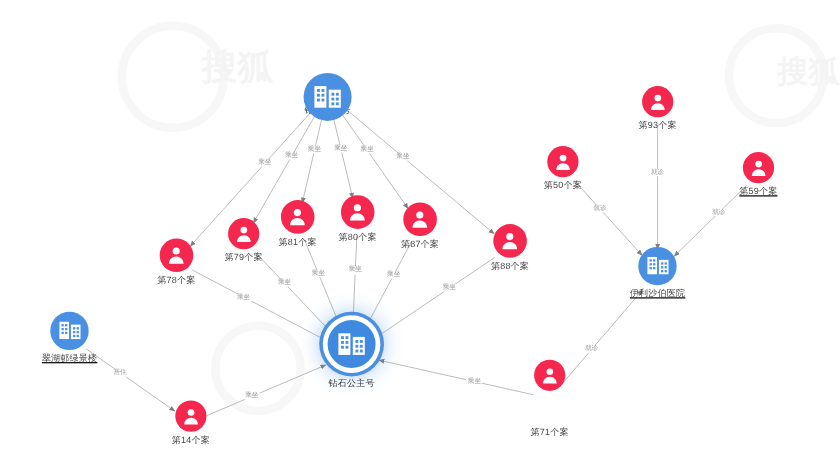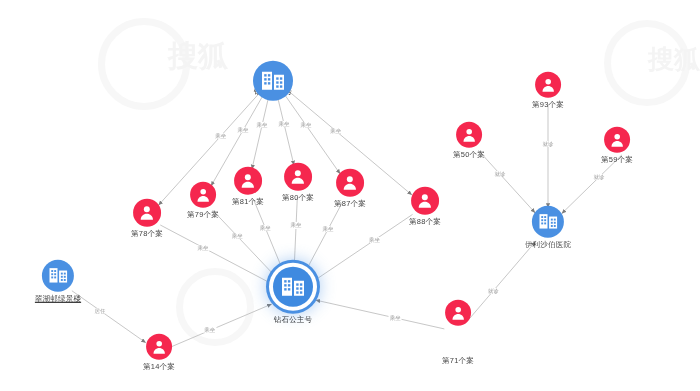--- a/index.html
+++ b/index.html
@@ -257,21 +257,21 @@
     </div>
     <div class="node node-person" style="left: 458px; top: 332px; gap: 28px;">
       <div class="disc" style="width: 26px; height: 26px;">
         <svg width="16.25" height="16.25" viewBox="0 0 24 24">
           <circle cx="12" cy="7.4" r="4.1" fill="#fff"></circle>
           <path d="M3.6 22c0-4.9 3.8-8.3 8.4-8.3s8.4 3.4 8.4 8.3z" fill="#fff"></path>
         </svg>
       </div>
       <div class="node-label">第71个案</div>
     </div>
-    <div class="node node-building" style="left: 548px; top: 227px;">
+    <div class="node node-building" style="left: 548px; top: 227px; text-decoration: underline;">
       <div class="disc" style="width: 32px; height: 32px;">
         <svg width="20.8" height="19.2" viewBox="0 0 26 22">
           <rect x="2" y="2" width="10" height="18" fill="#fff"></rect>
           <rect x="14" y="5" width="10" height="15" fill="#fff"></rect>
           <rect x="4.2" y="4.4" width="2.4" height="2.4" fill="#4a90e2"></rect>
           <rect x="7.9" y="4.4" width="2.4" height="2.4" fill="#4a90e2"></rect>
           <rect x="4.2" y="8.4" width="2.4" height="2.4" fill="#4a90e2"></rect>
           <rect x="7.9" y="8.4" width="2.4" height="2.4" fill="#4a90e2"></rect>
           <rect x="4.2" y="12.4" width="2.4" height="2.4" fill="#4a90e2"></rect>
           <rect x="7.9" y="12.4" width="2.4" height="2.4" fill="#4a90e2"></rect>
@@ -296,21 +296,21 @@
     </div>
     <div class="node node-person" style="left: 469px; top: 140px; justify-content: center;">
       <div class="disc" style="width: 26px; height: 26px;">
         <svg width="16.25" height="16.25" viewBox="0 0 24 24">
           <circle cx="12" cy="7.4" r="4.1" fill="#fff"></circle>
           <path d="M3.6 22c0-4.9 3.8-8.3 8.4-8.3s8.4 3.4 8.4 8.3z" fill="#fff"></path>
         </svg>
       </div>
       <div class="node-label">第50个案</div>
     </div>
-    <div class="node node-person" style="left: 617px; top: 145px;">
+    <div class="node node-person" style="left: 632px; top: 145px; text-decoration: underline;">
       <div class="disc" style="width: 26px; height: 26px;">
         <svg width="16.25" height="16.25" viewBox="0 0 24 24">
           <circle cx="12" cy="7.4" r="4.1" fill="#fff"></circle>
           <path d="M3.6 22c0-4.9 3.8-8.3 8.4-8.3s8.4 3.4 8.4 8.3z" fill="#fff"></path>
         </svg>
       </div>
       <div class="node-label">第59个案</div>
     </div>
   </div>
 

